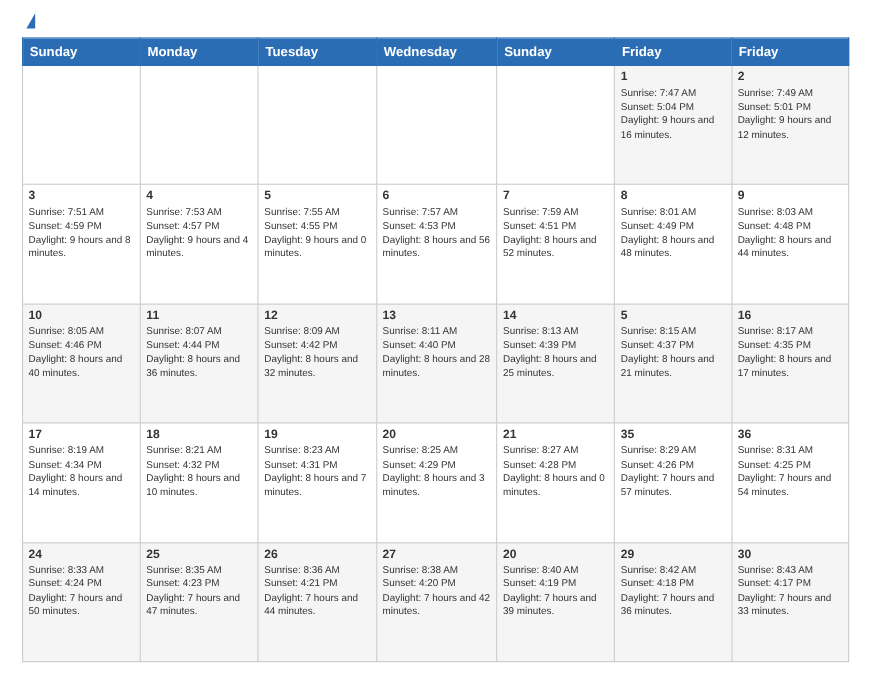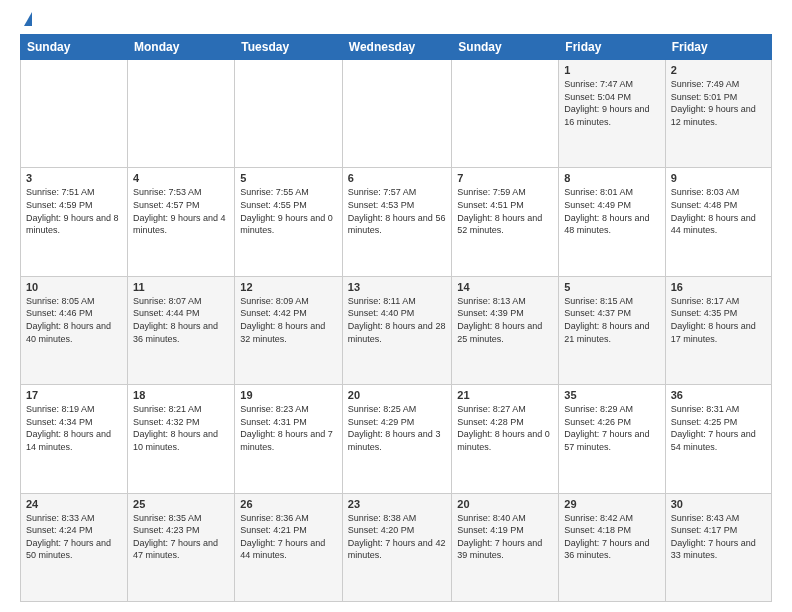--- a/index.html
+++ b/index.html
@@ -251,21 +251,21 @@
           </td>
           <td>
             <span class="day-num">25</span>
             <div class="day-info">Sunrise: 8:35 AM<br>Sunset: 4:23 PM<br>Daylight: 7 hours and 47 minutes.</div>
           </td>
           <td>
             <span class="day-num">26</span>
             <div class="day-info">Sunrise: 8:36 AM<br>Sunset: 4:21 PM<br>Daylight: 7 hours and 44 minutes.</div>
           </td>
           <td>
-            <span class="day-num">23</span>
+            <span class="day-num">27</span>
             <div class="day-info">Sunrise: 8:38 AM<br>Sunset: 4:20 PM<br>Daylight: 7 hours and 42 minutes.</div>
           </td>
           <td>
             <span class="day-num">20</span>
             <div class="day-info">Sunrise: 8:40 AM<br>Sunset: 4:19 PM<br>Daylight: 7 hours and 39 minutes.</div>
           </td>
           <td>
             <span class="day-num">29</span>
             <div class="day-info">Sunrise: 8:42 AM<br>Sunset: 4:18 PM<br>Daylight: 7 hours and 36 minutes.</div>
           </td>

